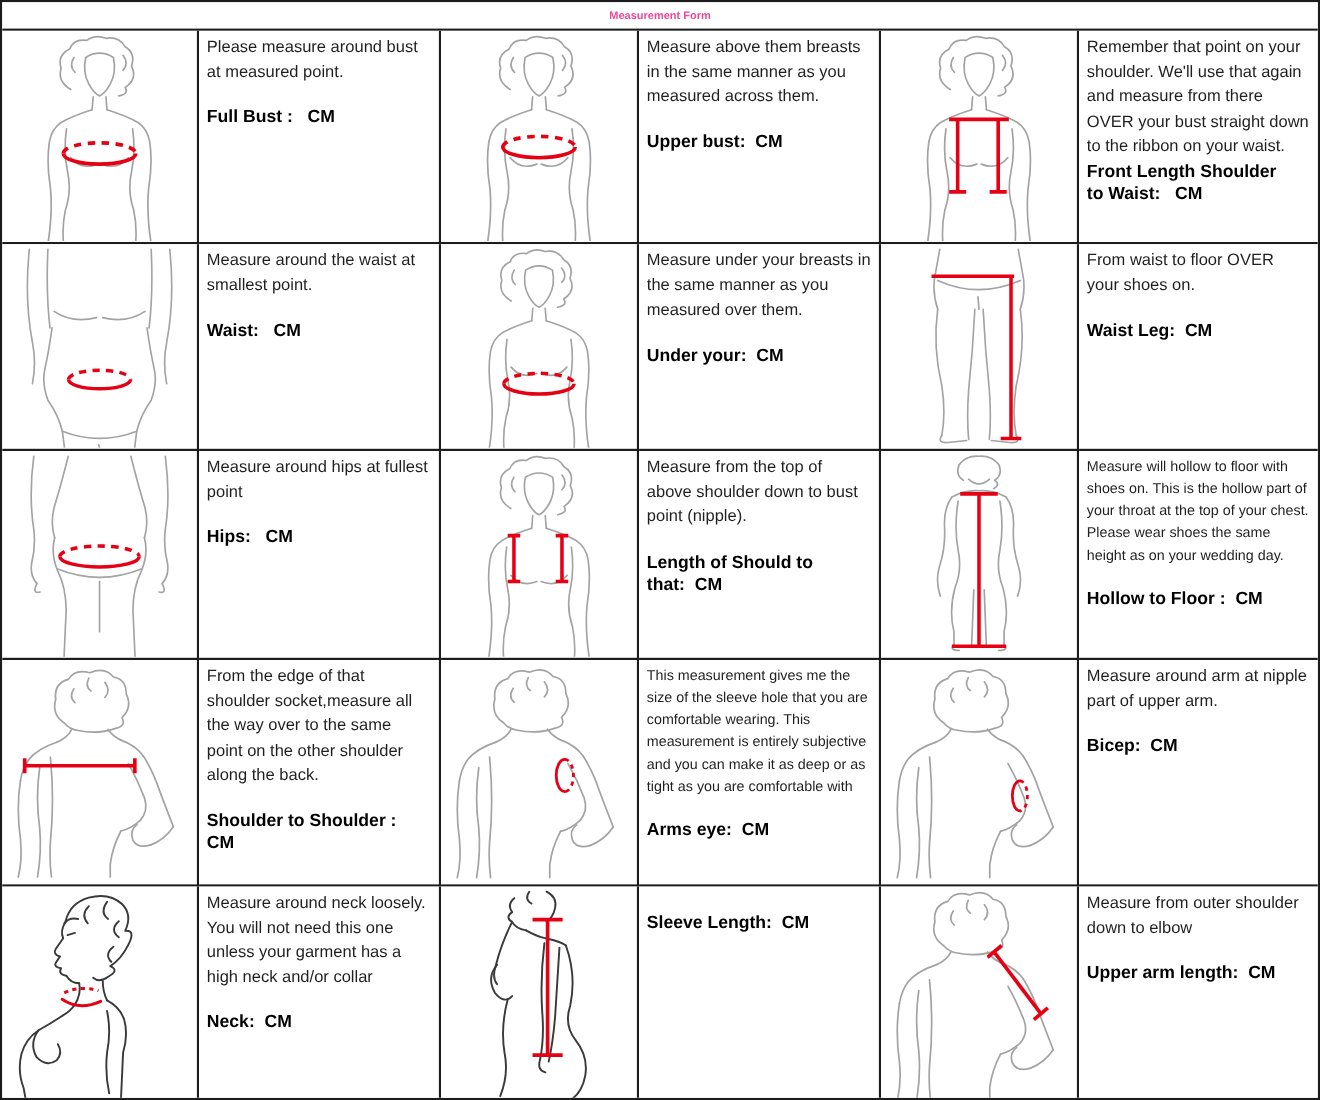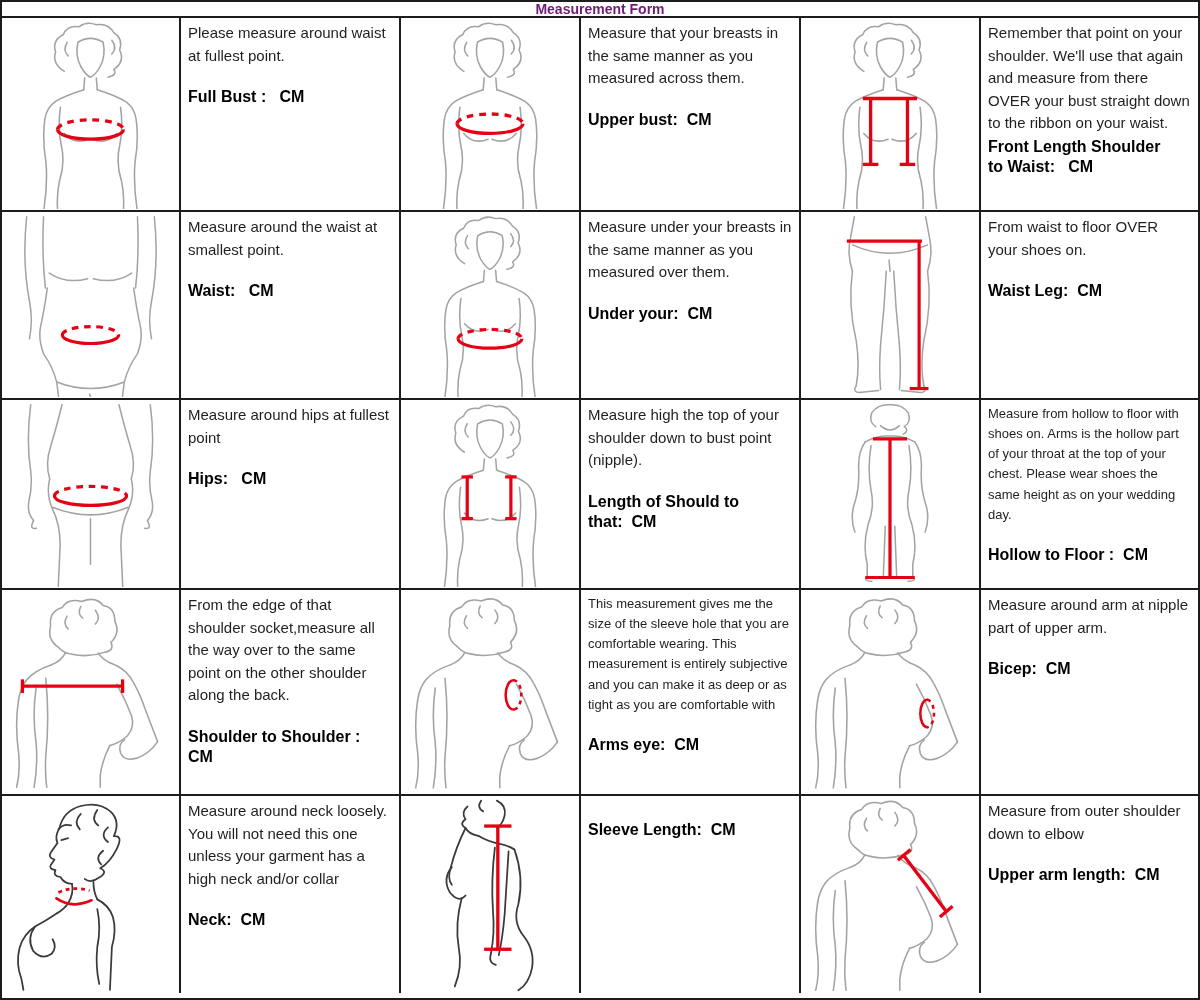--- a/index.html
+++ b/index.html
@@ -3,23 +3,23 @@
 <meta charset="utf-8">
 <style>
   html,body{margin:0;padding:0;background:#fff;}
   body{
     width:1200px;height:1000px;box-sizing:border-box;
     border:2px solid #1c1c1c;
     font-family:"Liberation Sans",sans-serif;
     overflow:hidden;
   }
   .title{
-    height:16px;border-bottom:2px solid #1c1c1c;box-sizing:border-box;
+    height:26px;border-bottom:2px solid #1c1c1c;box-sizing:border-box;
     display:flex;align-items:center;justify-content:center;
-    font-weight:bold;font-size:14px;color:#701a75;background:#fff;
+    font-weight:bold;font-size:10px;color:#ec4899;background:#fff;
   }
   #grid{
     display:grid;
     grid-template-columns:179px 220px 180px 220px 180px 217px;
     grid-template-rows:194px 188px 190px 206px 197px;
     width:1196px;height:975px;
   }
   .cell{
     box-sizing:border-box;background:#fff;overflow:hidden;
     border-right:2px solid #1c1c1c;border-bottom:2px solid #1c1c1c;
@@ -59,21 +59,21 @@
         <path d="M97,73 Q116,79 126,85 Q135,91 137,103 Q140,123 136,147 Q134,169 138,196" fill="none" stroke="#a3a3a3" stroke-width="1.6" stroke-linecap="round" stroke-linejoin="round"></path>
         <path d="M59,91 Q56,113 60,131 Q64,149 58,167 Q55,181 56,196" fill="none" stroke="#a3a3a3" stroke-width="1.6" stroke-linecap="round" stroke-linejoin="round"></path>
         <path d="M121,91 Q124,113 120,131 Q116,149 122,167 Q125,181 124,196" fill="none" stroke="#a3a3a3" stroke-width="1.6" stroke-linecap="round" stroke-linejoin="round"></path>
         <path d="M63,118 Q73,130 88,124" fill="none" stroke="#a3a3a3" stroke-width="1.6" stroke-linecap="round" stroke-linejoin="round"></path>
         <path d="M92,124 Q107,130 117,118" fill="none" stroke="#a3a3a3" stroke-width="1.6" stroke-linecap="round" stroke-linejoin="round"></path>
         <path d="M56,114 A34,10 0 0 1 124,114" fill="none" stroke="#e60013" stroke-width="3.4" stroke-dasharray="7 6" stroke-linecap="butt" stroke-linejoin="round"></path>
         <path d="M56,114 A34,10 0 0 0 124,114" fill="none" stroke="#e60013" stroke-width="3.4" stroke-linecap="butt" stroke-linejoin="round"></path>
       </svg>
     </div>
     <div class="cell txt">
-      <div class="desc">Please measure around waist at fullest point.</div>
+      <div class="desc">Please measure around bust at measured point.</div>
       <div class="label">Full Bust :   CM</div>
     </div>
     <div class="cell fig">
       <svg viewBox="0 0 180 196" preserveAspectRatio="xMidYMid meet" xmlns="http://www.w3.org/2000/svg">
         <path d="M63,54 Q50,46 54,34 Q50,22 62,16 Q66,6 78,8 Q86,2 96,6 Q108,4 114,14 Q124,20 120,32 Q126,44 114,52 Q118,58 108,60" fill="none" stroke="#a3a3a3" stroke-width="1.6" stroke-linecap="round" stroke-linejoin="round"></path>
         <path d="M66,24 Q61,32 67,38" fill="none" stroke="#a3a3a3" stroke-width="1.6" stroke-linecap="round" stroke-linejoin="round"></path>
         <path d="M112,22 Q118,30 112,36" fill="none" stroke="#a3a3a3" stroke-width="1.6" stroke-linecap="round" stroke-linejoin="round"></path>
         <path d="M77,24 Q90,16 103,24 Q106,38 100,49 Q95,58 90,60 Q85,58 80,49 Q74,38 77,24" fill="none" stroke="#a3a3a3" stroke-width="1.6" stroke-linecap="round" stroke-linejoin="round"></path>
         <path d="M84,61 L83,73" fill="none" stroke="#a3a3a3" stroke-width="1.6" stroke-linecap="round" stroke-linejoin="round"></path>
         <path d="M96,61 L97,73" fill="none" stroke="#a3a3a3" stroke-width="1.6" stroke-linecap="round" stroke-linejoin="round"></path>
@@ -81,21 +81,21 @@
         <path d="M97,73 Q116,79 126,85 Q135,91 137,103 Q140,123 136,147 Q134,169 138,196" fill="none" stroke="#a3a3a3" stroke-width="1.6" stroke-linecap="round" stroke-linejoin="round"></path>
         <path d="M59,91 Q56,113 60,131 Q64,149 58,167 Q55,181 56,196" fill="none" stroke="#a3a3a3" stroke-width="1.6" stroke-linecap="round" stroke-linejoin="round"></path>
         <path d="M121,91 Q124,113 120,131 Q116,149 122,167 Q125,181 124,196" fill="none" stroke="#a3a3a3" stroke-width="1.6" stroke-linecap="round" stroke-linejoin="round"></path>
         <path d="M63,118 Q73,130 88,124" fill="none" stroke="#a3a3a3" stroke-width="1.6" stroke-linecap="round" stroke-linejoin="round"></path>
         <path d="M92,124 Q107,130 117,118" fill="none" stroke="#a3a3a3" stroke-width="1.6" stroke-linecap="round" stroke-linejoin="round"></path>
         <path d="M56,108 A34,10 0 0 1 124,108" fill="none" stroke="#e60013" stroke-width="3.4" stroke-dasharray="7 6" stroke-linecap="butt" stroke-linejoin="round"></path>
         <path d="M56,108 A34,10 0 0 0 124,108" fill="none" stroke="#e60013" stroke-width="3.4" stroke-linecap="butt" stroke-linejoin="round"></path>
       </svg>
     </div>
     <div class="cell txt">
-      <div class="desc">Measure that your breasts in the same manner as you measured across them.</div>
+      <div class="desc">Measure above them breasts in the same manner as you measured across them.</div>
       <div class="label">Upper bust:  CM</div>
     </div>
     <div class="cell fig">
       <svg viewBox="0 0 180 196" preserveAspectRatio="xMidYMid meet" xmlns="http://www.w3.org/2000/svg">
         <path d="M63,54 Q50,46 54,34 Q50,22 62,16 Q66,6 78,8 Q86,2 96,6 Q108,4 114,14 Q124,20 120,32 Q126,44 114,52 Q118,58 108,60" fill="none" stroke="#a3a3a3" stroke-width="1.6" stroke-linecap="round" stroke-linejoin="round"></path>
         <path d="M66,24 Q61,32 67,38" fill="none" stroke="#a3a3a3" stroke-width="1.6" stroke-linecap="round" stroke-linejoin="round"></path>
         <path d="M112,22 Q118,30 112,36" fill="none" stroke="#a3a3a3" stroke-width="1.6" stroke-linecap="round" stroke-linejoin="round"></path>
         <path d="M77,24 Q90,16 103,24 Q106,38 100,49 Q95,58 90,60 Q85,58 80,49 Q74,38 77,24" fill="none" stroke="#a3a3a3" stroke-width="1.6" stroke-linecap="round" stroke-linejoin="round"></path>
         <path d="M84,61 L83,73" fill="none" stroke="#a3a3a3" stroke-width="1.6" stroke-linecap="round" stroke-linejoin="round"></path>
         <path d="M96,61 L97,73" fill="none" stroke="#a3a3a3" stroke-width="1.6" stroke-linecap="round" stroke-linejoin="round"></path>
@@ -216,21 +216,21 @@
         <path d="M92,124 Q107,130 117,118" fill="none" stroke="#a3a3a3" stroke-width="1.6" stroke-linecap="round" stroke-linejoin="round"></path>
         <path d="M66,80 L66,124" fill="none" stroke="#e60013" stroke-width="3.4" stroke-linecap="butt" stroke-linejoin="round"></path>
         <path d="M60,80 L72,80" fill="none" stroke="#e60013" stroke-width="3.4" stroke-linecap="butt" stroke-linejoin="round"></path>
         <path d="M60,124 L72,124" fill="none" stroke="#e60013" stroke-width="3.4" stroke-linecap="butt" stroke-linejoin="round"></path>
         <path d="M112,80 L112,124" fill="none" stroke="#e60013" stroke-width="3.4" stroke-linecap="butt" stroke-linejoin="round"></path>
         <path d="M106,80 L118,80" fill="none" stroke="#e60013" stroke-width="3.4" stroke-linecap="butt" stroke-linejoin="round"></path>
         <path d="M106,124 L118,124" fill="none" stroke="#e60013" stroke-width="3.4" stroke-linecap="butt" stroke-linejoin="round"></path>
       </svg>
     </div>
     <div class="cell txt">
-      <div class="desc">Measure high the top of your shoulder down to bust point (nipple).</div>
+      <div class="desc">Measure from the top of above shoulder down to bust point (nipple).</div>
       <div class="label">Length of Should to
 that:  CM</div>
     </div>
     <div class="cell fig">
       <svg viewBox="0 0 180 196" preserveAspectRatio="xMidYMid meet" xmlns="http://www.w3.org/2000/svg">
         <path d="M75,27 Q67,22 71,12 Q78,3 90,4 Q102,3 109,12 Q113,22 105,27 Q111,31 104,35" fill="none" stroke="#a3a3a3" stroke-width="1.6" stroke-linecap="round" stroke-linejoin="round"></path>
         <path d="M80,26 Q90,35 100,26" fill="none" stroke="#a3a3a3" stroke-width="1.6" stroke-linecap="round" stroke-linejoin="round"></path>
         <path d="M64,43 Q77,36 90,37 Q103,36 116,43" fill="none" stroke="#a3a3a3" stroke-width="1.6" stroke-linecap="round" stroke-linejoin="round"></path>
         <path d="M64,43 Q56,54 57,72 Q58,92 52,110 Q48,124 53,138" fill="none" stroke="#a3a3a3" stroke-width="1.6" stroke-linecap="round" stroke-linejoin="round"></path>
         <path d="M116,43 Q124,54 123,72 Q122,92 128,110 Q132,124 127,138" fill="none" stroke="#a3a3a3" stroke-width="1.6" stroke-linecap="round" stroke-linejoin="round"></path>
@@ -239,21 +239,21 @@
         <path d="M85,132 L83,184" fill="none" stroke="#a3a3a3" stroke-width="1.6" stroke-linecap="round" stroke-linejoin="round"></path>
         <path d="M95,132 L97,184" fill="none" stroke="#a3a3a3" stroke-width="1.6" stroke-linecap="round" stroke-linejoin="round"></path>
         <path d="M66,184 Q61,190 71,190" fill="none" stroke="#a3a3a3" stroke-width="1.6" stroke-linecap="round" stroke-linejoin="round"></path>
         <path d="M114,184 Q119,190 109,190" fill="none" stroke="#a3a3a3" stroke-width="1.6" stroke-linecap="round" stroke-linejoin="round"></path>
         <path d="M72,40 L108,40" fill="none" stroke="#e60013" stroke-width="3.4" stroke-linecap="butt" stroke-linejoin="round"></path>
         <path d="M90,40 L90,186" fill="none" stroke="#e60013" stroke-width="3.4" stroke-linecap="butt" stroke-linejoin="round"></path>
         <path d="M64,186 L116,186" fill="none" stroke="#e60013" stroke-width="3.4" stroke-linecap="butt" stroke-linejoin="round"></path>
       </svg>
     </div>
     <div class="cell txt last-col">
-      <div class="desc small">Measure from hollow to floor with shoes on. Arms is the hollow part of your throat at the top of your chest. Please wear shoes the same height as on your wedding day.</div>
+      <div class="desc small">Measure will hollow to floor with shoes on. This is the hollow part of your throat at the top of your chest. Please wear shoes the same height as on your wedding day.</div>
       <div class="label">Hollow to Floor :  CM</div>
     </div>
     <div class="cell fig">
       <svg viewBox="0 0 180 196" preserveAspectRatio="xMidYMid meet" xmlns="http://www.w3.org/2000/svg">
         <path d="M57,52 Q45,44 49,30 Q47,15 61,11 Q67,1 81,5 Q95,-1 103,9 Q115,11 115,25 Q121,37 111,47 Q115,55 105,57 Q88,63 70,59 Q62,58 57,52" fill="none" stroke="#a3a3a3" stroke-width="1.6" stroke-linecap="round" stroke-linejoin="round"></path>
         <path d="M66,20 Q61,28 67,33" fill="none" stroke="#a3a3a3" stroke-width="1.6" stroke-linecap="round" stroke-linejoin="round"></path>
         <path d="M95,14 Q101,22 95,28" fill="none" stroke="#a3a3a3" stroke-width="1.6" stroke-linecap="round" stroke-linejoin="round"></path>
         <path d="M80,10 Q76,18 82,22" fill="none" stroke="#a3a3a3" stroke-width="1.6" stroke-linecap="round" stroke-linejoin="round"></path>
         <path d="M64,58 Q60,66 50,70" fill="none" stroke="#a3a3a3" stroke-width="1.6" stroke-linecap="round" stroke-linejoin="round"></path>
         <path d="M98,58 Q102,64 110,68" fill="none" stroke="#a3a3a3" stroke-width="1.6" stroke-linecap="round" stroke-linejoin="round"></path>

